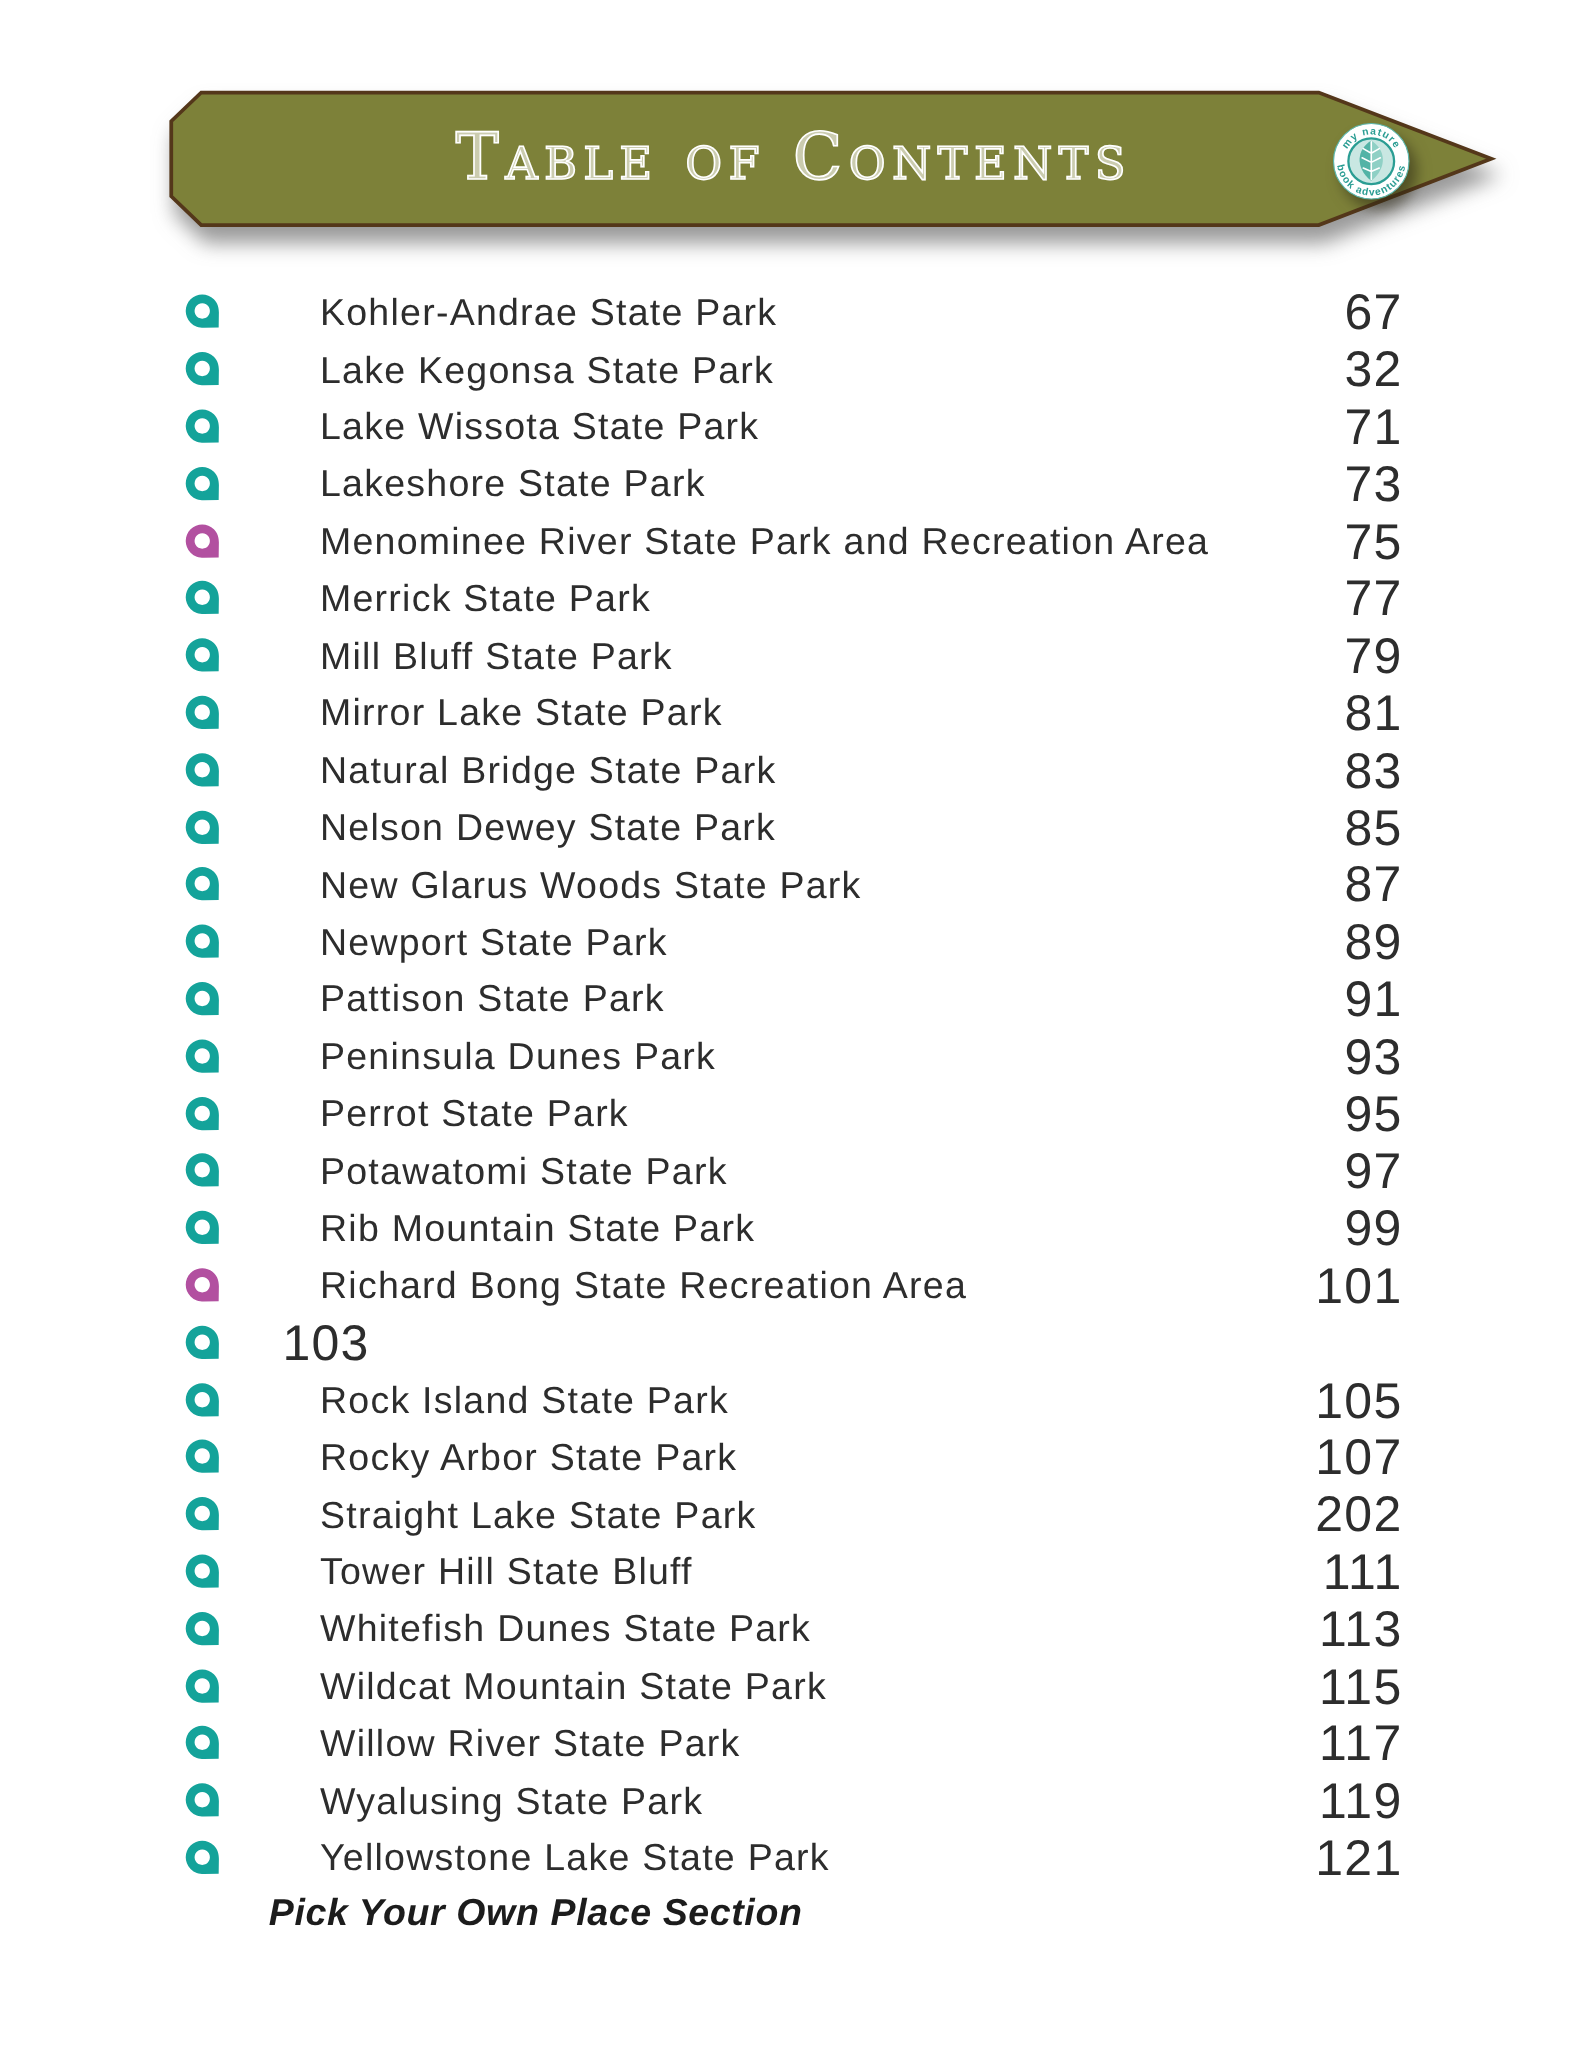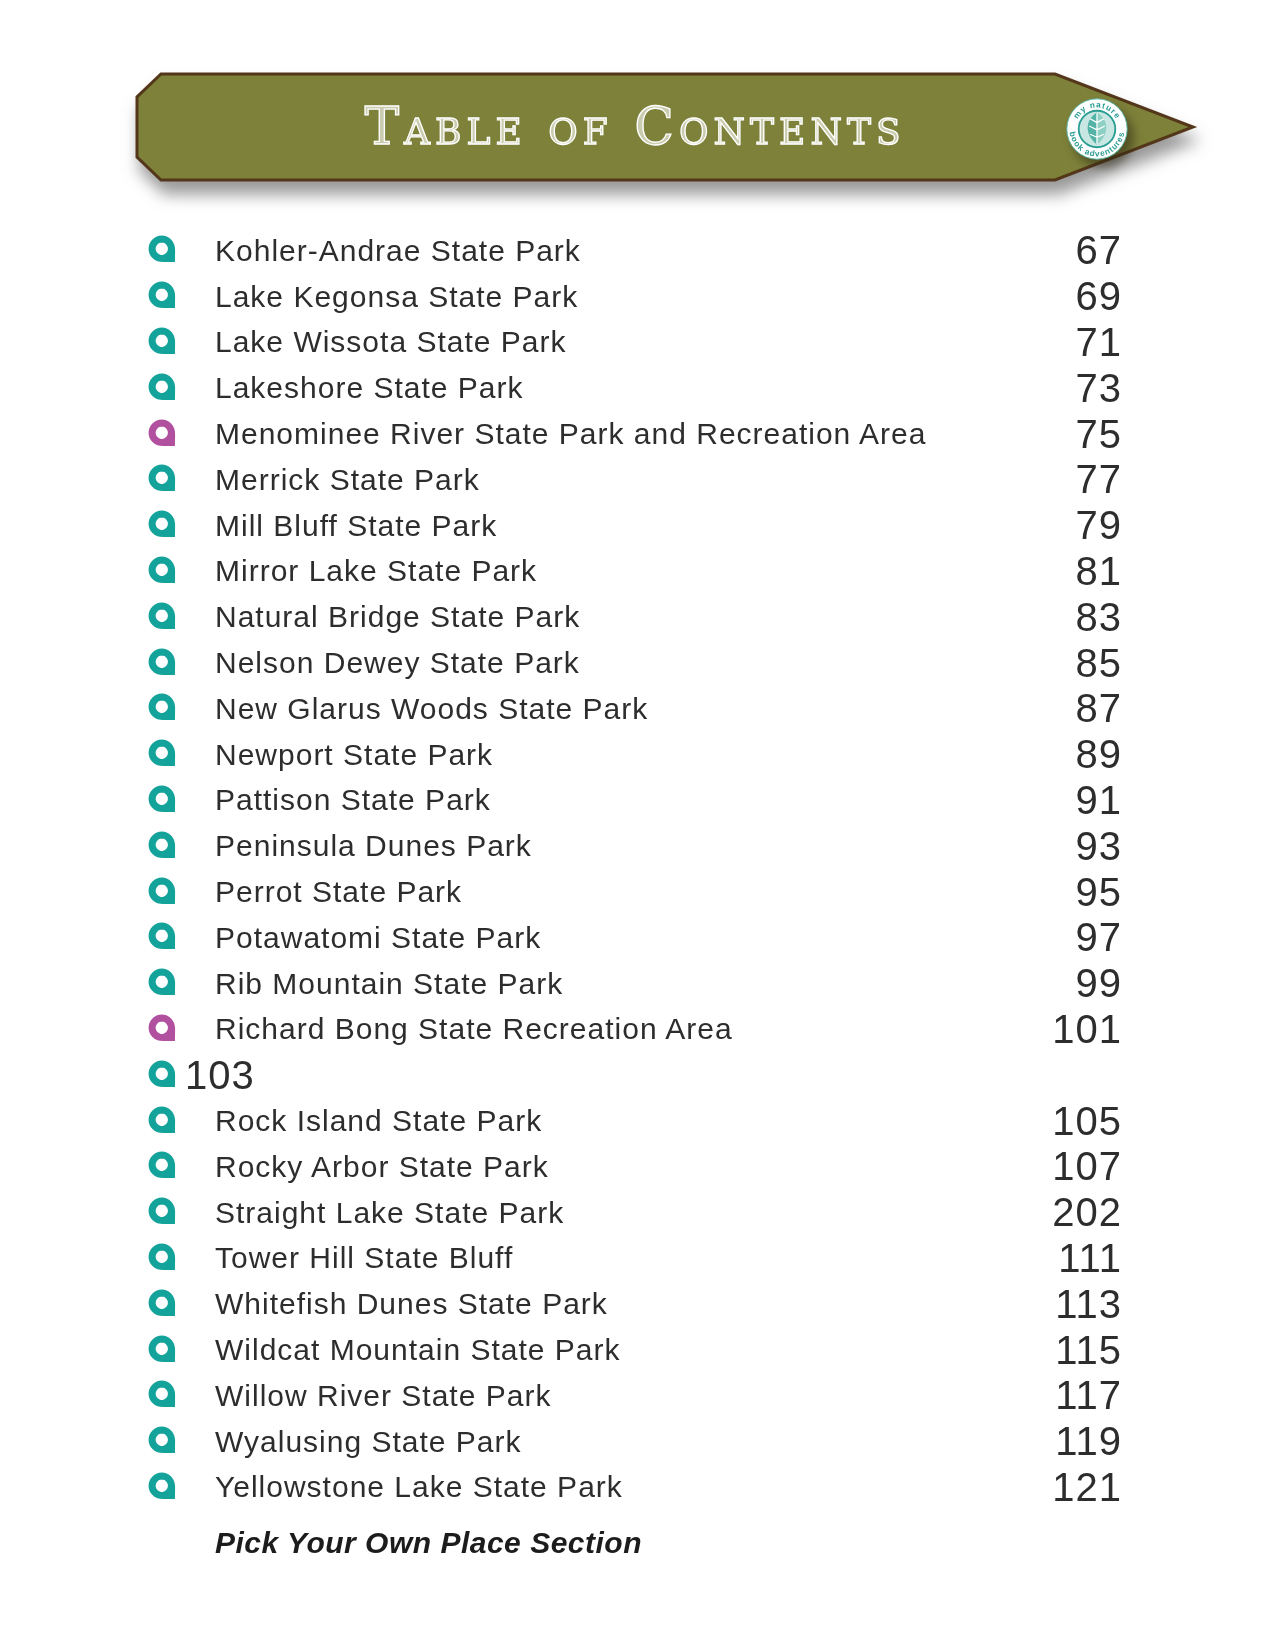--- a/index.html
+++ b/index.html
@@ -24,37 +24,37 @@
     white-space:nowrap;
   }
   .badge { position:absolute; left:930px; top:25px; width:64px; height:64px; }
   .badge svg { width:64px; height:64px; overflow:visible;
                filter: drop-shadow(6px 8px 5px rgba(45,40,20,0.55)); }
   .badge-arc-text { font-family:"Liberation Sans", sans-serif; font-size:9px;
                     font-weight:bold; letter-spacing:1px; }
 
   
   .toc-list { position:absolute; left:145px; top:228px; width:977px; }
-  .row { display:flex; align-items:center; height:45.8px; }
+  .row { display:flex; align-items:center; height:45.8px;gap:41px; }
   .pin-wrap { flex:0 0 40px; width:40px; height:38px; display:flex; align-items:center; }
   .pin-wrap svg { width:37px; height:37px; }
   .row-title {
     margin-left:30px; flex:1 1 auto; white-space:nowrap;
     font-size:30px; color:#2d2d2d; letter-spacing:1px;
   }
   .row-page {
     flex:0 0 auto; text-align:right;
     font-size:40px; color:#2d2d2d; letter-spacing:1px;
   }
 
   
   .footer-line {
     position:absolute; left:215px; top:1514px;
     font-size:30px; font-weight:bold; font-style:italic;
-    color:#1c1c1c; letter-spacing:0.5px; white-space:nowrap;margin-top:12px;
+    color:#1c1c1c; letter-spacing:0.5px; white-space:nowrap;
   }
 </style>
 </head>
 <body>
 
 <div class="page">
 
   <div class="banner-wrap">
     <svg class="banner-svg" viewBox="0 0 1060 110">
       <path d="M26 2 L920 2 L1058 55 L920 108 L26 108 L2 85 L2 25 Z" stroke="#54371a" stroke-width="3" stroke-linejoin="miter" fill="#7d8139"></path>
@@ -99,21 +99,21 @@
 
   <div class="row">
     <span class="pin-wrap">
       <svg viewBox="0 0 32 32">
         <g transform="rotate(-45 16 16)">
           <path class="pin-path" fill-rule="evenodd" d="M16 2.5 C9.7 2.5 4.6 7.6 4.6 13.9 C4.6 17.6 6.3 20.5 8.6 22.8 L16 30 L23.4 22.8 C25.7 20.5 27.4 17.6 27.4 13.9 C27.4 7.6 22.3 2.5 16 2.5 Z M16 8.6 A5.3 5.3 0 1 0 16.01 8.6 Z" fill="#14a39a"></path>
         </g>
       </svg>
     </span>
     <span class="row-title">Lake Kegonsa State Park</span>
-    <span class="row-page">69</span>
+    <span class="row-page">32</span>
   </div>
 
   <div class="row">
     <span class="pin-wrap">
       <svg viewBox="0 0 32 32">
         <g transform="rotate(-45 16 16)">
           <path class="pin-path" fill-rule="evenodd" d="M16 2.5 C9.7 2.5 4.6 7.6 4.6 13.9 C4.6 17.6 6.3 20.5 8.6 22.8 L16 30 L23.4 22.8 C25.7 20.5 27.4 17.6 27.4 13.9 C27.4 7.6 22.3 2.5 16 2.5 Z M16 8.6 A5.3 5.3 0 1 0 16.01 8.6 Z" fill="#14a39a"></path>
         </g>
       </svg>
     </span>

